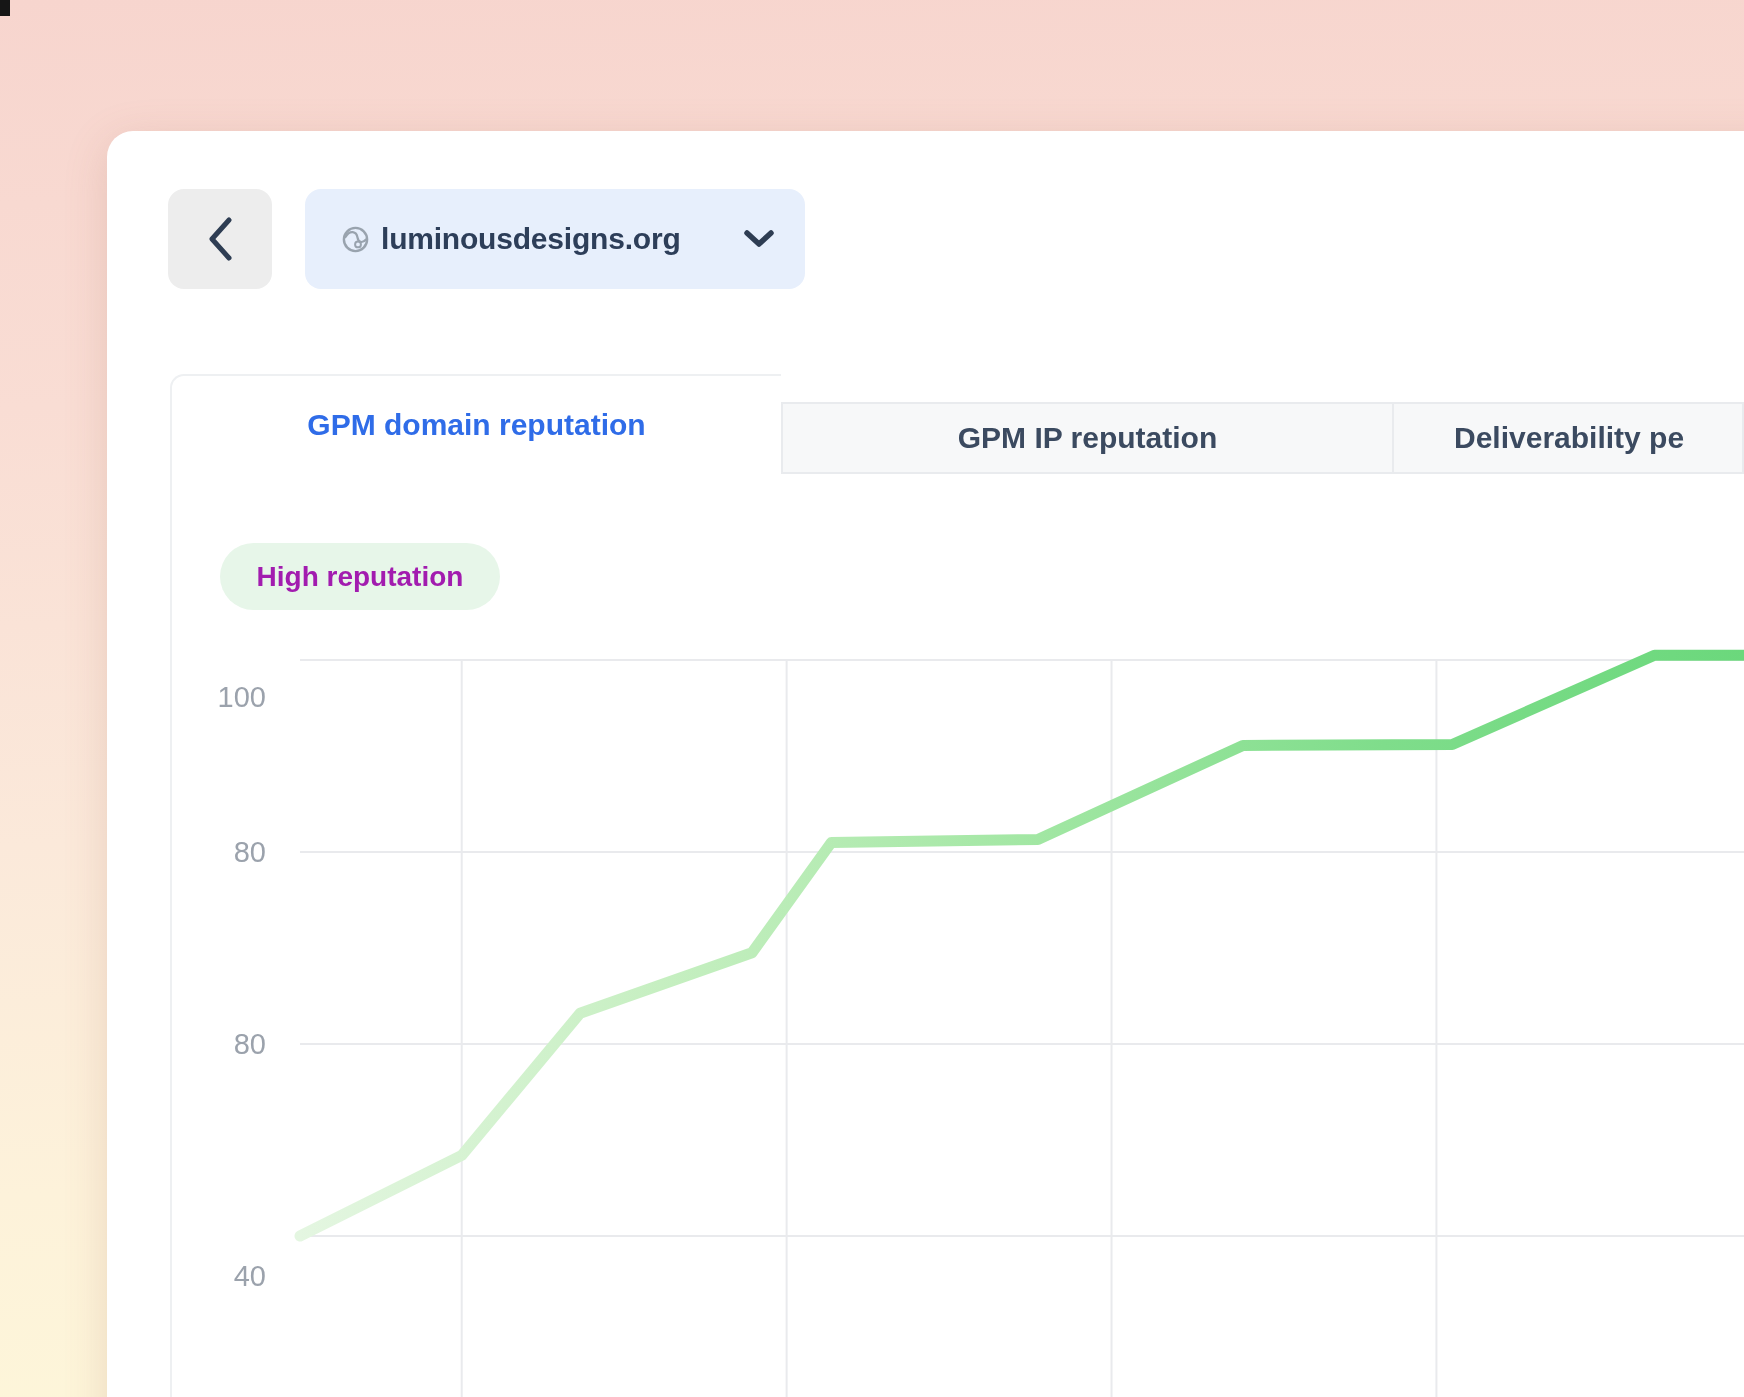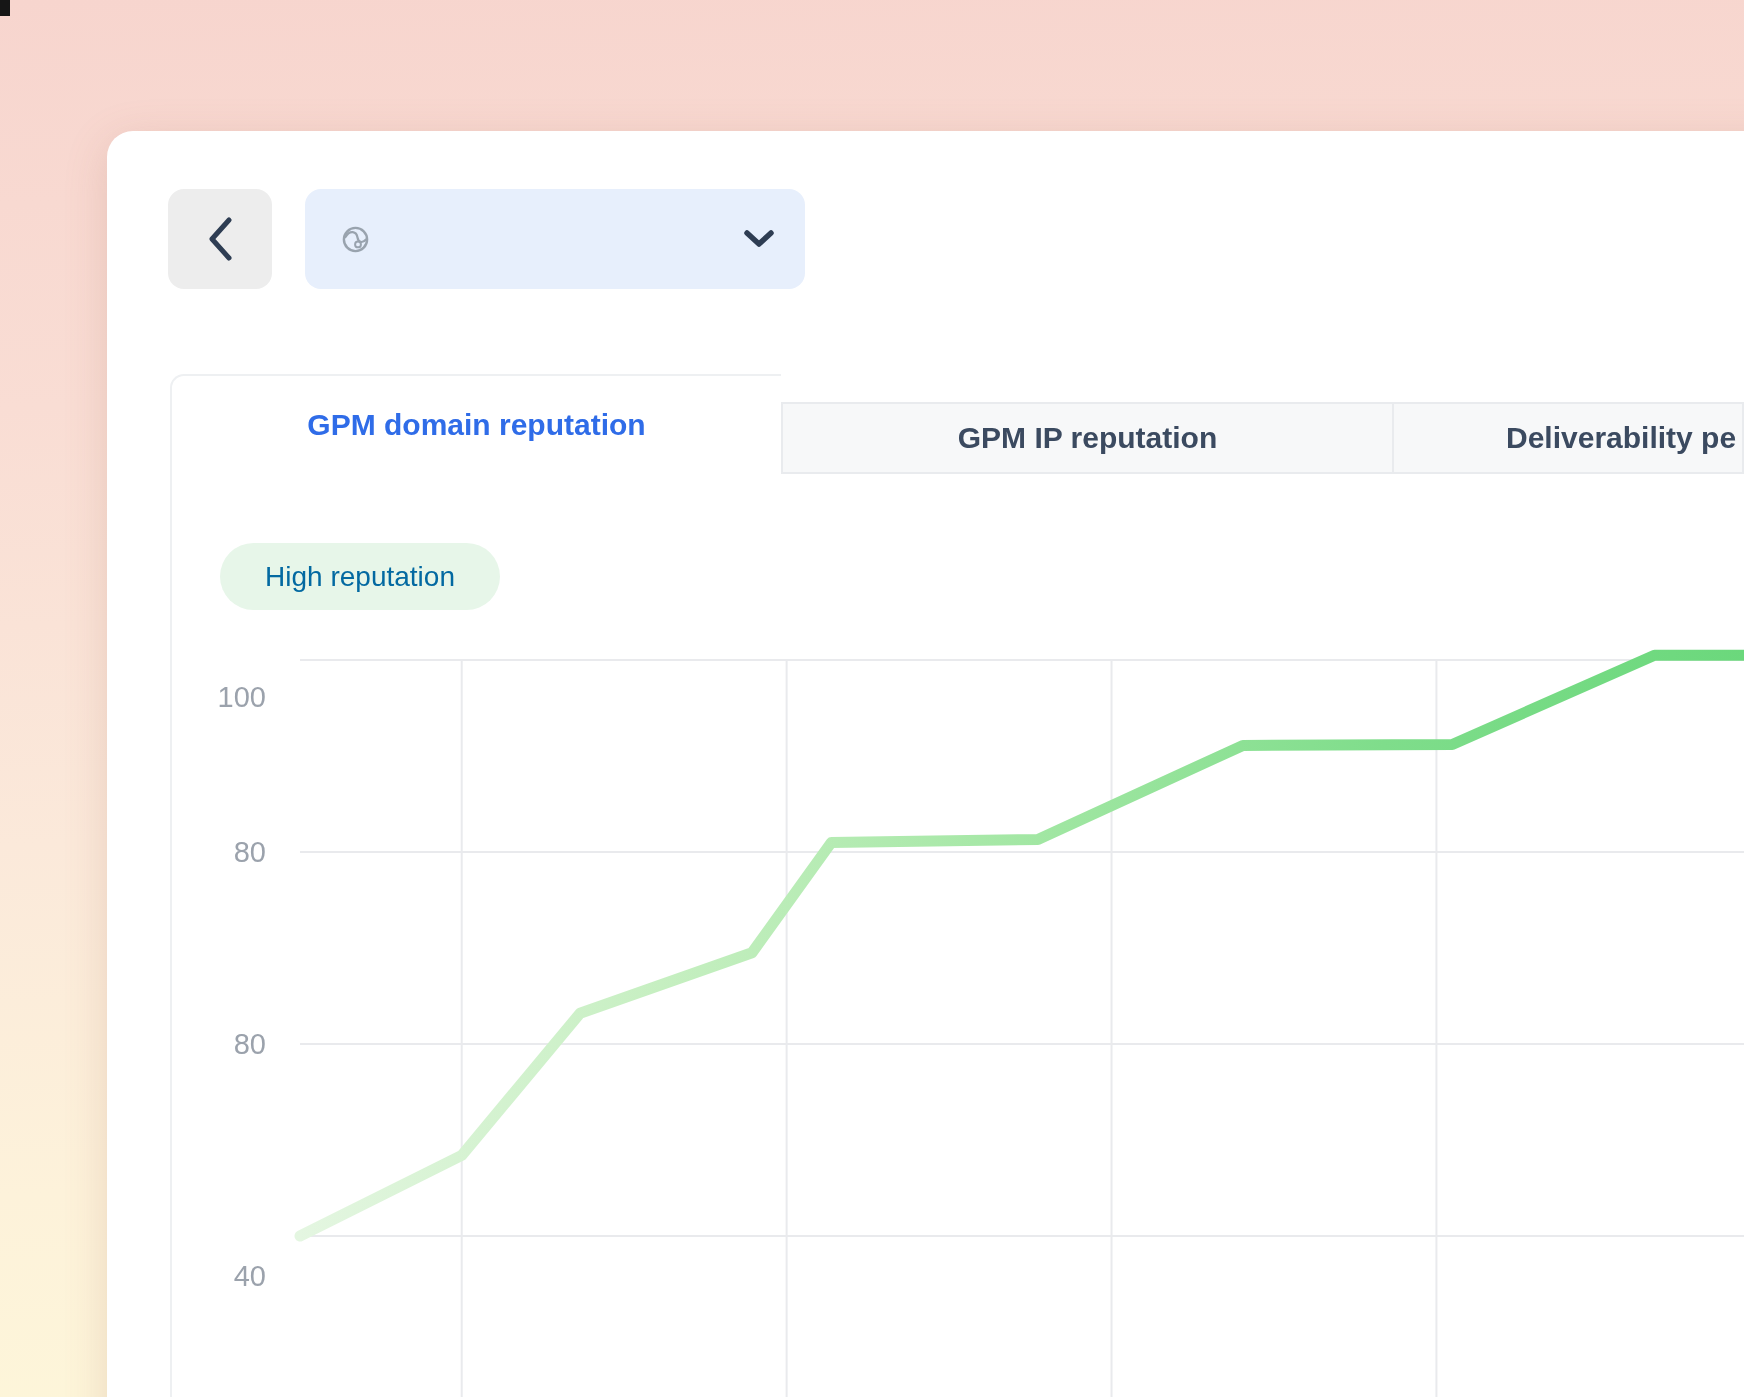--- a/index.html
+++ b/index.html
@@ -21,27 +21,27 @@
   .domain-pill .chev-down{margin-left:auto;margin-right:30px;flex:0 0 auto;display:block;}
   
   .tabbar{position:absolute;left:170px;top:374px;width:1574px;height:100px;display:flex;}
   .tab{box-sizing:border-box;display:flex;align-items:center;justify-content:center;
     font-size:30px;cursor:pointer;white-space:nowrap;}
   .tab-active{width:611px;background:#ffffff;color:#2f6ce8;font-weight:bold;
     border-top:2px solid #eef0f2;border-left:2px solid #eef0f2;border-radius:14px 0 0 0;}
   .tab-idle{background:#f7f8f9;color:#3b4a60;font-weight:600;
     border:2px solid #e9ebee;margin-top:28px;}
   .tab-2{width:613px;}
-  .tab-3{flex:1;justify-content:flex-start;padding-left:112px;border-left:none;}
+  .tab-3{flex:1;justify-content:flex-start;padding-left:60px;border-left:none;}
   .panel{position:absolute;left:170px;top:474px;width:1574px;height:923px;
     background:#ffffff;border-left:2px solid #eef0f2;}
   
   .badge{position:absolute;left:220px;top:543px;width:280px;height:67px;
     background:#e7f6e9;border-radius:34px;display:flex;align-items:center;justify-content:center;
-    color:#0369a1;font-size:28px;font-weight:400;}
+    color:#a21caf;font-size:28px;font-weight:700;}
   
   #chart-svg{position:absolute;left:0;top:0;pointer-events:none;}
   .ytick{position:absolute;width:120px;text-align:right;font-size:29px;line-height:34px;}
 </style>
 </head>
 <body>
 
 <div class="stage">
   <div class="corner-sliver"></div>
 
@@ -56,20 +56,21 @@
   </button>
 
   <div class="domain-pill">
     <span class="globe" style="display:flex;">
       <svg width="27" height="27" viewBox="0 0 27 27" fill="none">
         <circle cx="13.5" cy="13.5" r="11.6" stroke="#99a3ae" stroke-width="2.4"></circle>
         <path d="M3.5 11 C 8 3.5, 14.5 5.5, 15.5 11.5 C 16.3 16.5, 20.5 17.5, 24 13.5" stroke="#99a3ae" stroke-width="2.2" fill="none" stroke-linecap="round"></path>
         <circle cx="16" cy="18.4" r="2.9" stroke="#99a3ae" stroke-width="2" fill="none"></circle>
       </svg>
     </span>
+    <span class="domain-text">luminousdesigns.org</span>
     <span class="chev-down" style="display:flex;">
       <svg width="32" height="20" viewBox="0 0 32 20" fill="none">
         <polyline points="4,4 16,15 28,4" stroke="#2e3d53" stroke-width="5.5" stroke-linecap="round" stroke-linejoin="round"></polyline>
       </svg>
     </span>
   </div>
 
   <div class="tabbar">
     <div class="tab tab-active">GPM domain reputation</div>
     <div class="tab tab-idle tab-2">GPM IP reputation</div>

